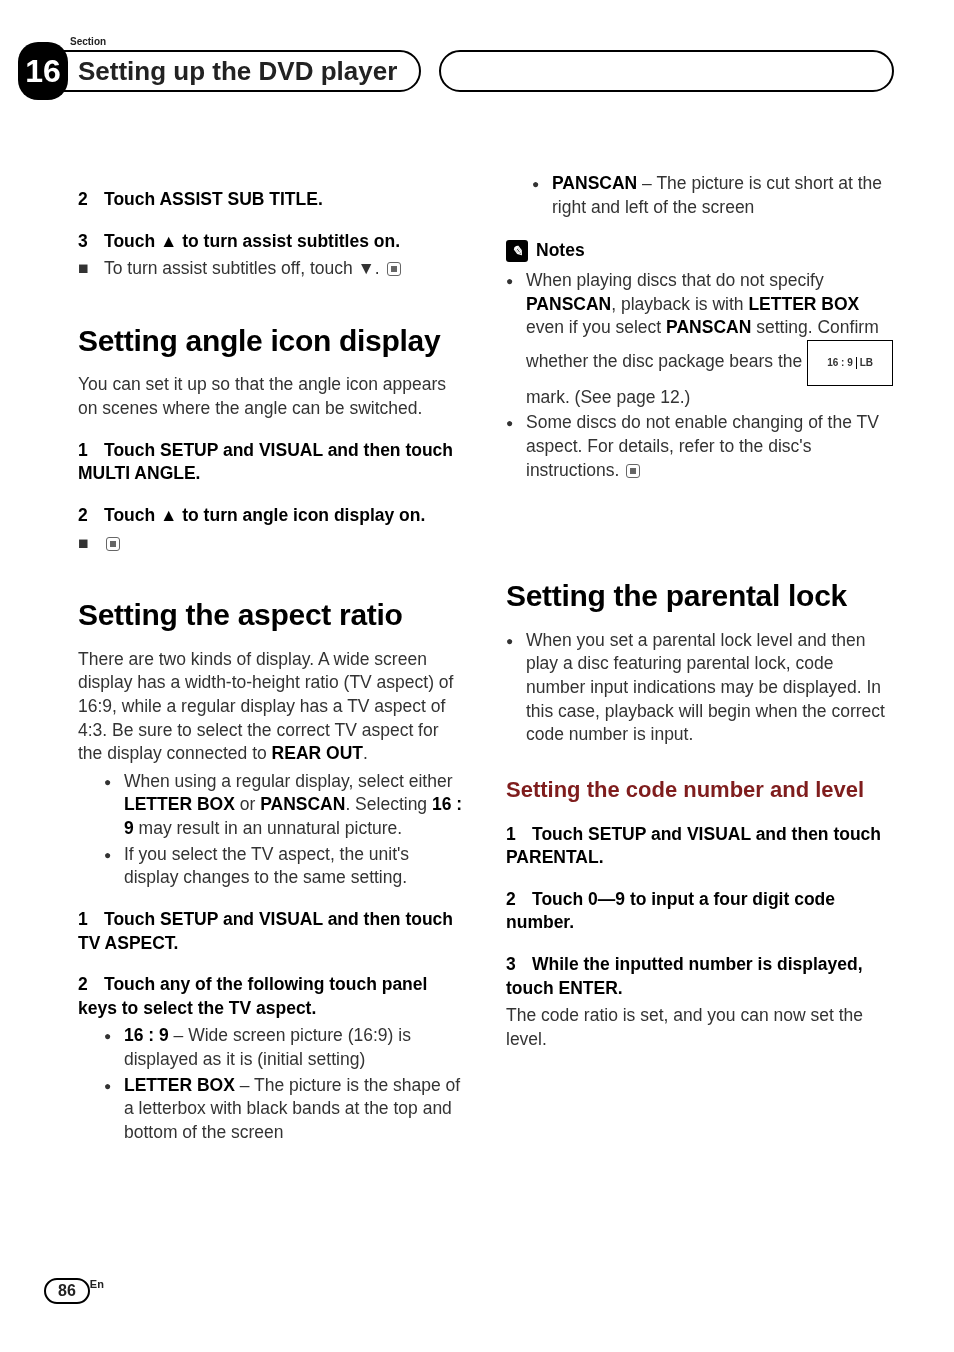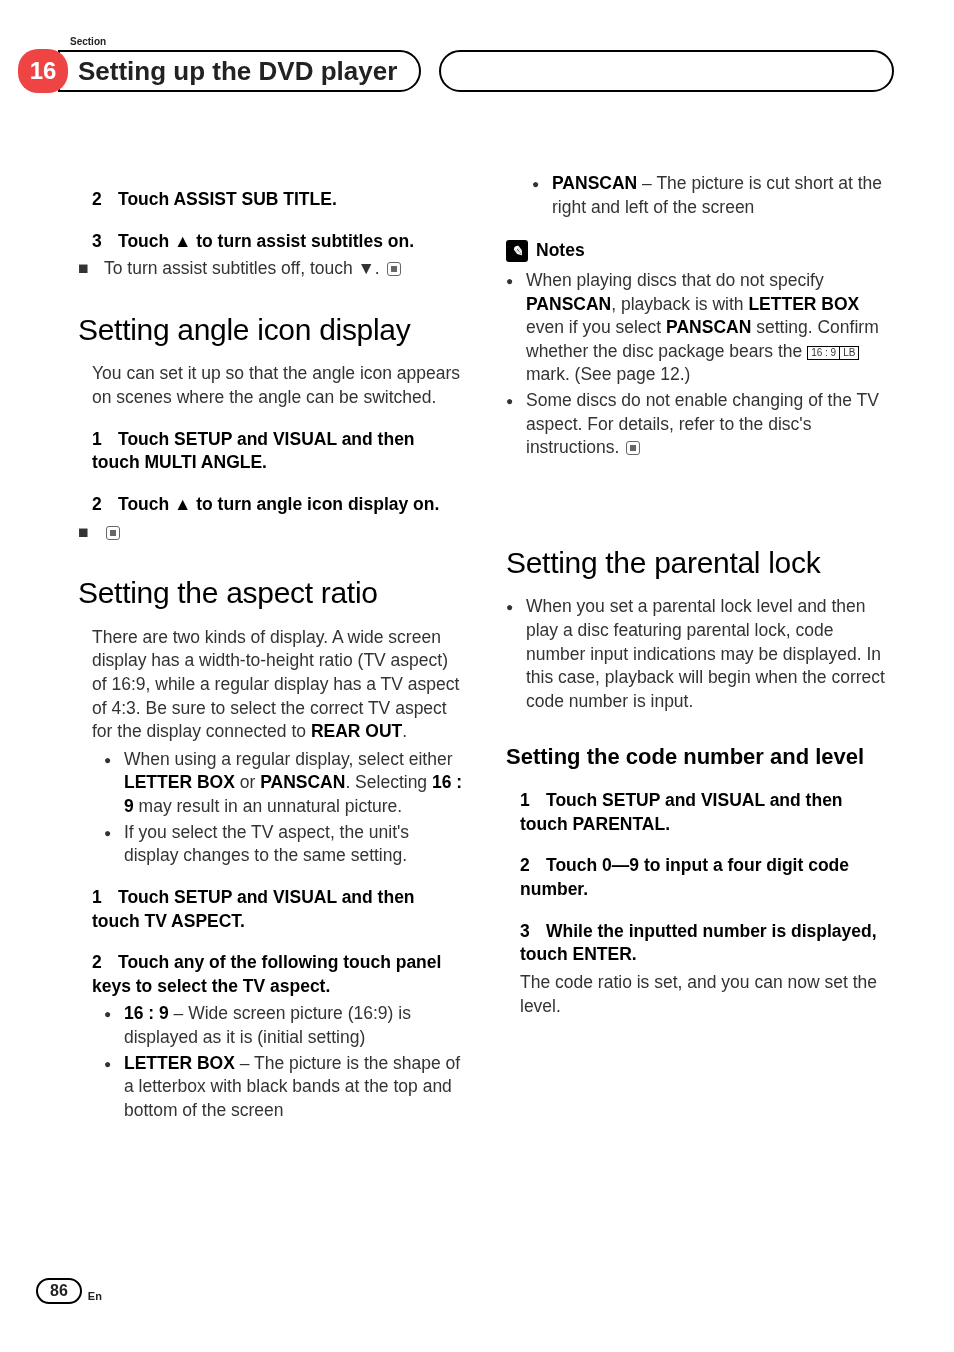--- a/index.html
+++ b/index.html
@@ -22,24 +22,24 @@
     position: absolute;
     top: 50px;
     left: 18px;
     right: 60px;
     height: 42px;
     display: flex;
     align-items: center;
   }
   .chapter-badge {
     width: 50px;
-    height: 44px;
-    background: #ef4444;
+    height: 58px;
+    background: #000000;
     color: #fff;
-    font-size: 24px;
+    font-size: 32px;
     font-weight: bold;
     border-radius: 20px 20px 20px 20px;
     display: flex;
     align-items: center;
     justify-content: center;
     z-index: 2;
   }
   .chapter-title-pill {
     margin-left: -10px;
     padding: 4px 22px 4px 18px;
@@ -68,33 +68,33 @@
     display: flex;
     gap: 40px;
   }
   .col {
     flex: 1;
     min-width: 0;
     font-size: 17.5px;
     line-height: 1.35;
     color: #333;
   }
-  .col p { margin-bottom: 4px; margin-left: 14px; }
+  .col p { margin-bottom: 4px; }
   .h1 {
     font-size: 30px;
-    font-weight: 400;
+    font-weight: 700;
     color: #000;
-    margin-top: 29px;
+    margin-top: 40px;
     margin-bottom: 12px;
     letter-spacing: -0.3px;
   }
   .h2 {
     font-size: 22px;
     font-weight: 800;
-    color: #000000;
+    color: #7f1d1d;
     margin-top: 28px;
     margin-bottom: 18px;
   }
   .step {
     font-weight: 800;
     color: #000;
     margin-top: 18px;
   }
   .step-num { display:inline-block; width: 26px; }
   .bullet-line { display: flex; margin-top: 2px; }
@@ -121,34 +121,32 @@
     font-weight: 800; color:#000;
   }
   .notes-icon {
     width: 22px; height: 22px; background:#000; border-radius:3px;
     display:inline-flex; align-items:center; justify-content:center;
     color:#fff; font-size:14px; font-style:italic;
   }
   .ratio-mark {
     display:inline-block;
     border:1.5px solid #000;
-    font-size:10px; font-weight:normal;
-    padding: 0;
+    font-size:10px; font-weight:bold;
+    padding: 16px;
     vertical-align: 1px;
     line-height: 1;
   }
   .ratio-mark span { display:inline-block; padding:1px 3px; }
   .ratio-mark .sep { border-right:1.5px solid #000; }
   .page-footer {
     position:absolute;
     bottom: 48px;
-    left: 36px;
+    left: 44px;
     display:flex;
-    align-items:flex-end;
-    gap:6px;
   }
   .page-num {
     border:2px solid #000;
     border-radius: 16px;
     padding: 2px 12px;
     font-weight:800;
     font-size: 16px;
   }
   .page-lang { font-size:11px; font-weight:bold; padding-bottom:2px;}
   .spacer-lg { height: 54px; }

